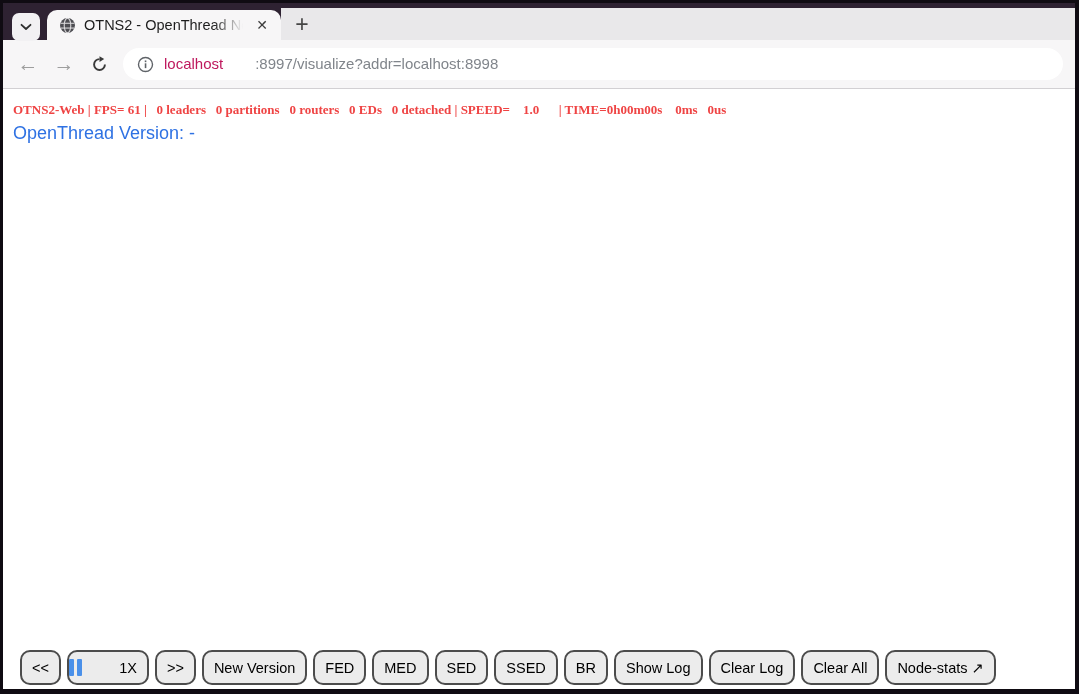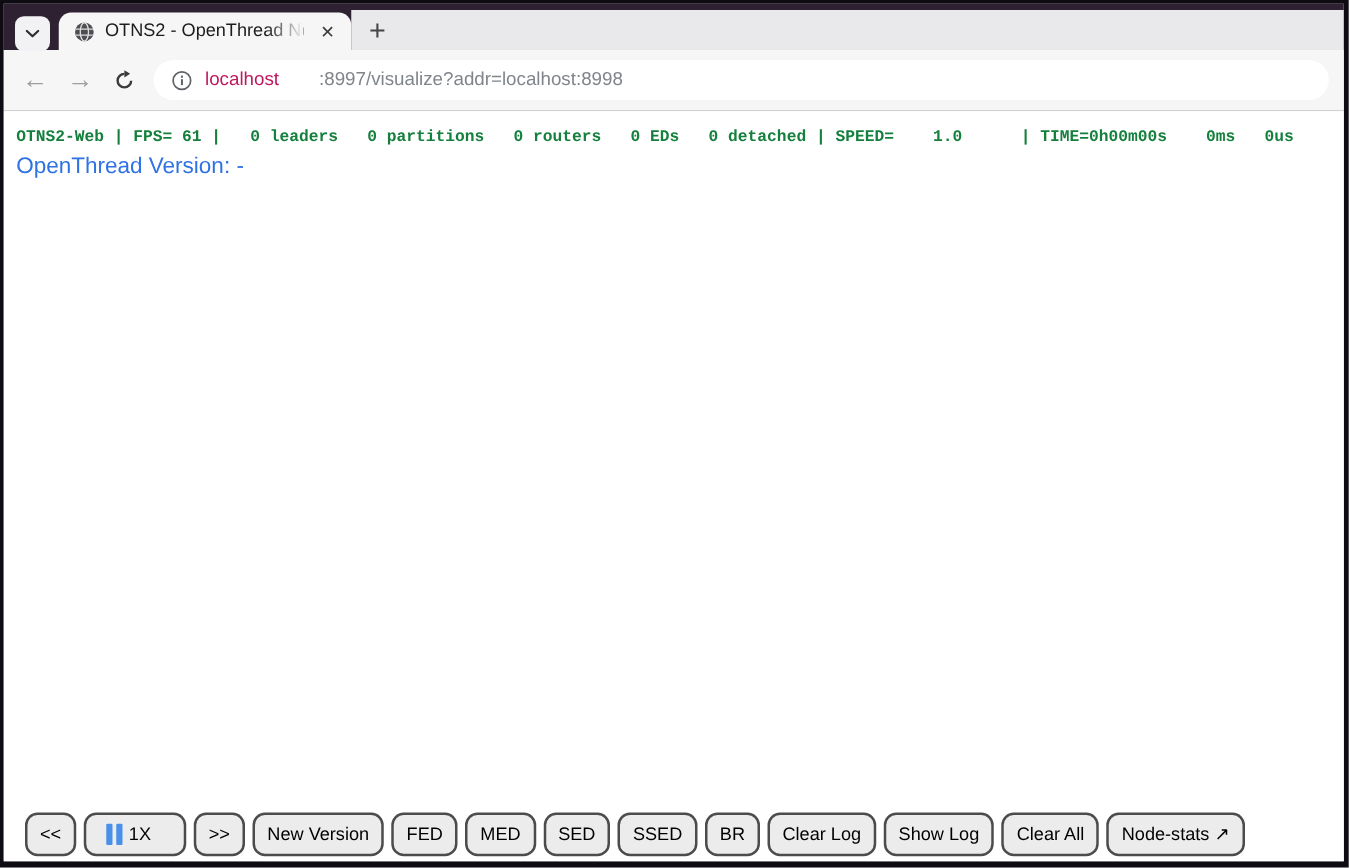--- a/index.html
+++ b/index.html
@@ -55,36 +55,36 @@
     flex:1;height:32px;margin-left:6px;background:#ffffff;border-radius:16px;
     display:flex;align-items:center;gap:10px;padding:0 14px;
   }
   .url{font-size:15px;white-space:nowrap;line-height:32px;}
   .url-host{color:#be185d;}
   .url-rest{color:#80858b;margin-left:32px;}
   .sep{height:1px;flex:none;background:#d2d0d3;}
   
   .content{flex:1;background:#ffffff;display:flex;flex-direction:column;overflow:hidden;}
   .status-line{
-    font-family:Liberation Mono, monospace;font-weight:bold;font-size:13px;
-    color:#15803d;white-space:pre;margin:13px 0 0 10px;
+    font-family:Liberation Serif, serif;font-weight:bold;font-size:13px;
+    color:#ef4444;white-space:pre;margin:13px 0 0 10px;
   }
   .version-link{
     font-size:18px;color:#2f72e3;text-decoration:none;
     margin:5px 0 0 10px;width:max-content;
   }
   .spacer{flex:1;}
   
   .control-bar{flex:none;display:flex;align-items:center;gap:6px;padding:0 0 4px 17px;}
   .ctl-btn{
     height:35px;background:#ececec;border:2px solid #4c4c4c;border-radius:10px;
     font-family:"Liberation Sans", sans-serif;font-size:14.5px;color:#000;
     padding:0 10px;display:flex;align-items:center;justify-content:center;white-space:nowrap;
   }
-  .speed-btn{width:82px;justify-content:center;padding-left:0;}
+  .speed-btn{width:82px;justify-content:space-between;padding-left:0;}
   .pause-icon{display:flex;gap:3px;margin-right:5px;}
   .pause-icon span{width:5px;height:17px;background:#4a90e9;border-radius:1px;display:block;}
 </style>
 </head>
 <body>
 
 <div class="window">
 
   <div class="tabstrip">
     <div class="strip-right">
@@ -168,20 +168,20 @@
         <span>1X</span>
       </button>
 
       <button class="ctl-btn">&gt;&gt;</button>
       <button class="ctl-btn">New Version</button>
       <button class="ctl-btn">FED</button>
       <button class="ctl-btn">MED</button>
       <button class="ctl-btn">SED</button>
       <button class="ctl-btn">SSED</button>
       <button class="ctl-btn">BR</button>
+      <button class="ctl-btn">Show Log</button>
       <button class="ctl-btn">Clear Log</button>
-      <button class="ctl-btn">Show Log</button>
       <button class="ctl-btn">Clear All</button>
       <button class="ctl-btn">Node-stats ↗</button>
     </div>
   </div>
 
 </div>
 
 </body></html>

